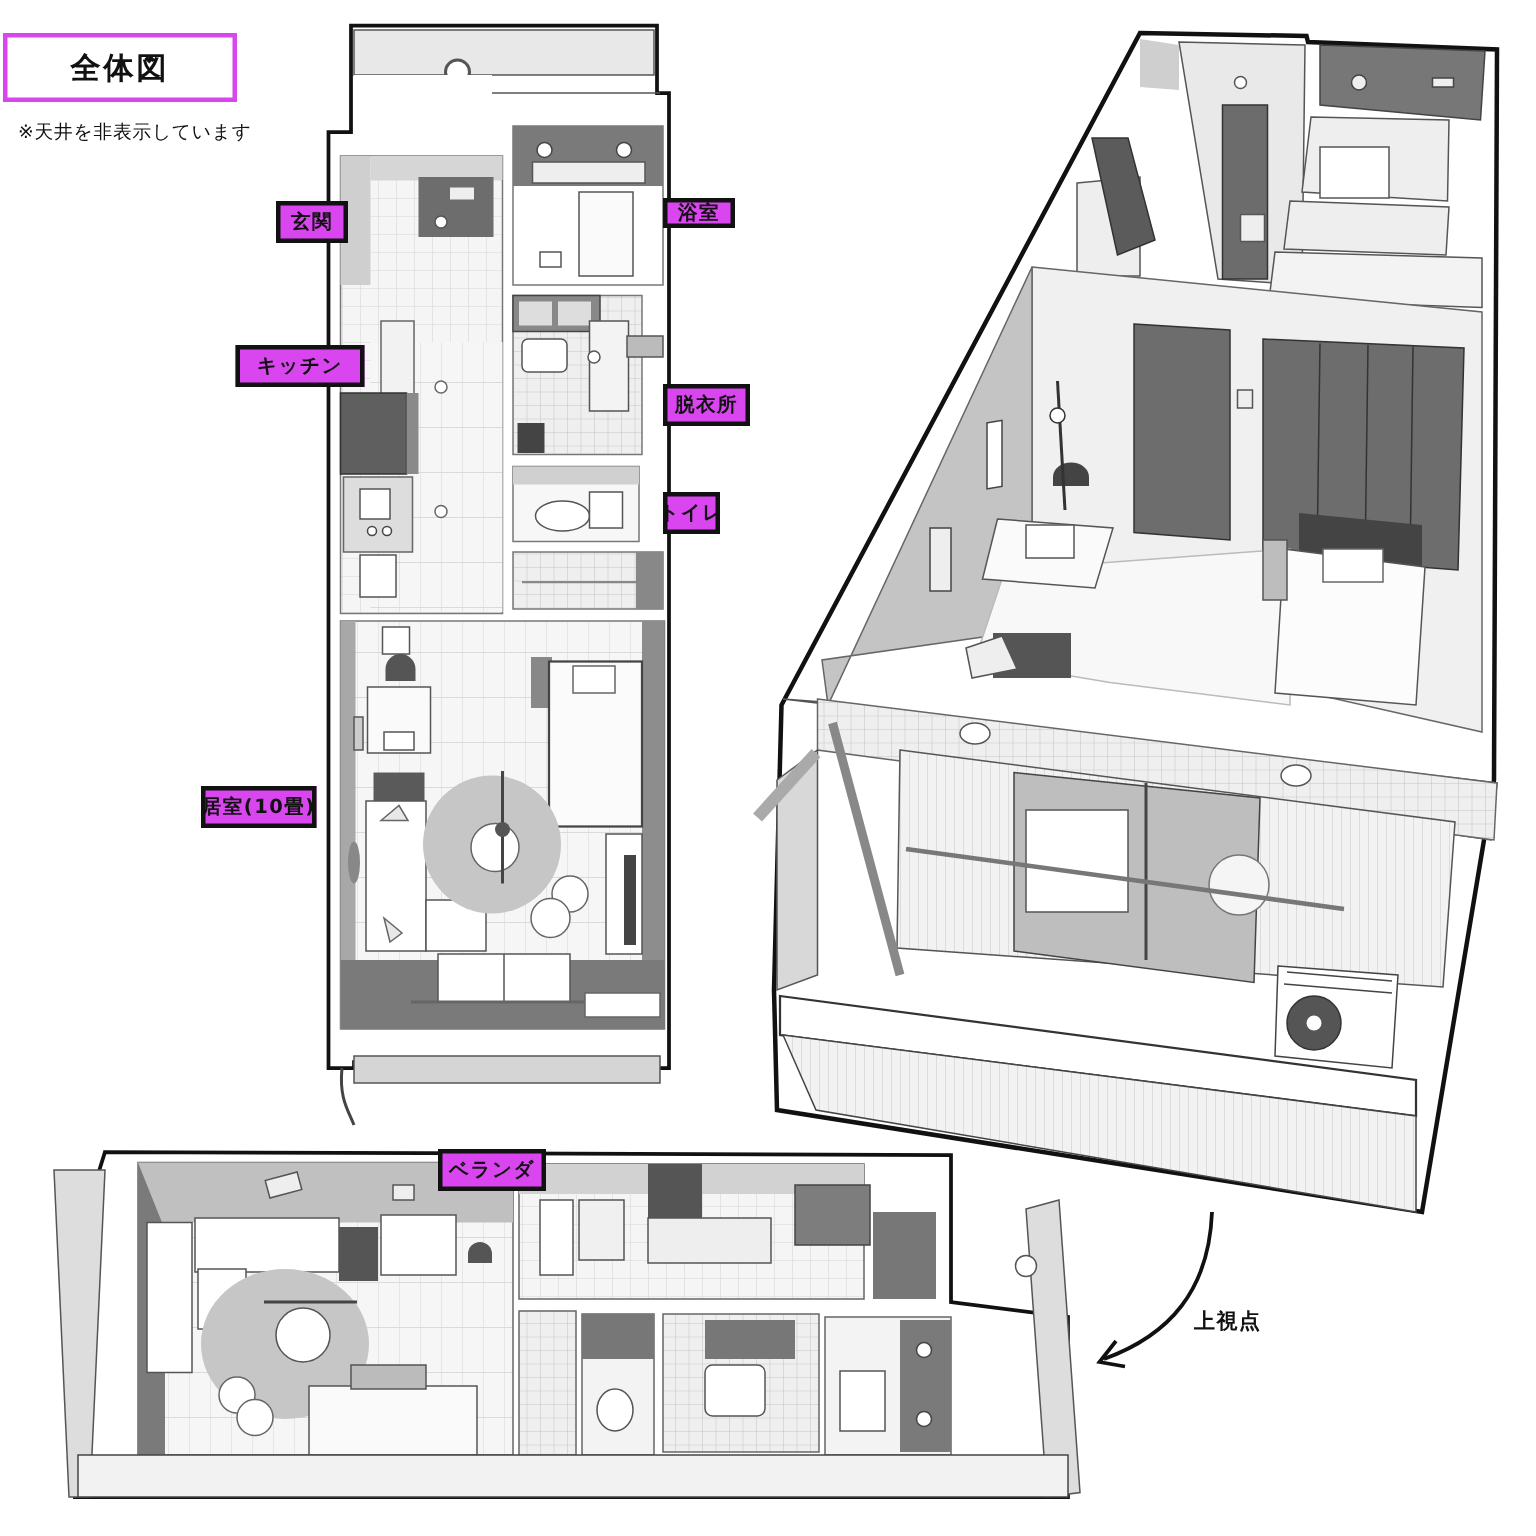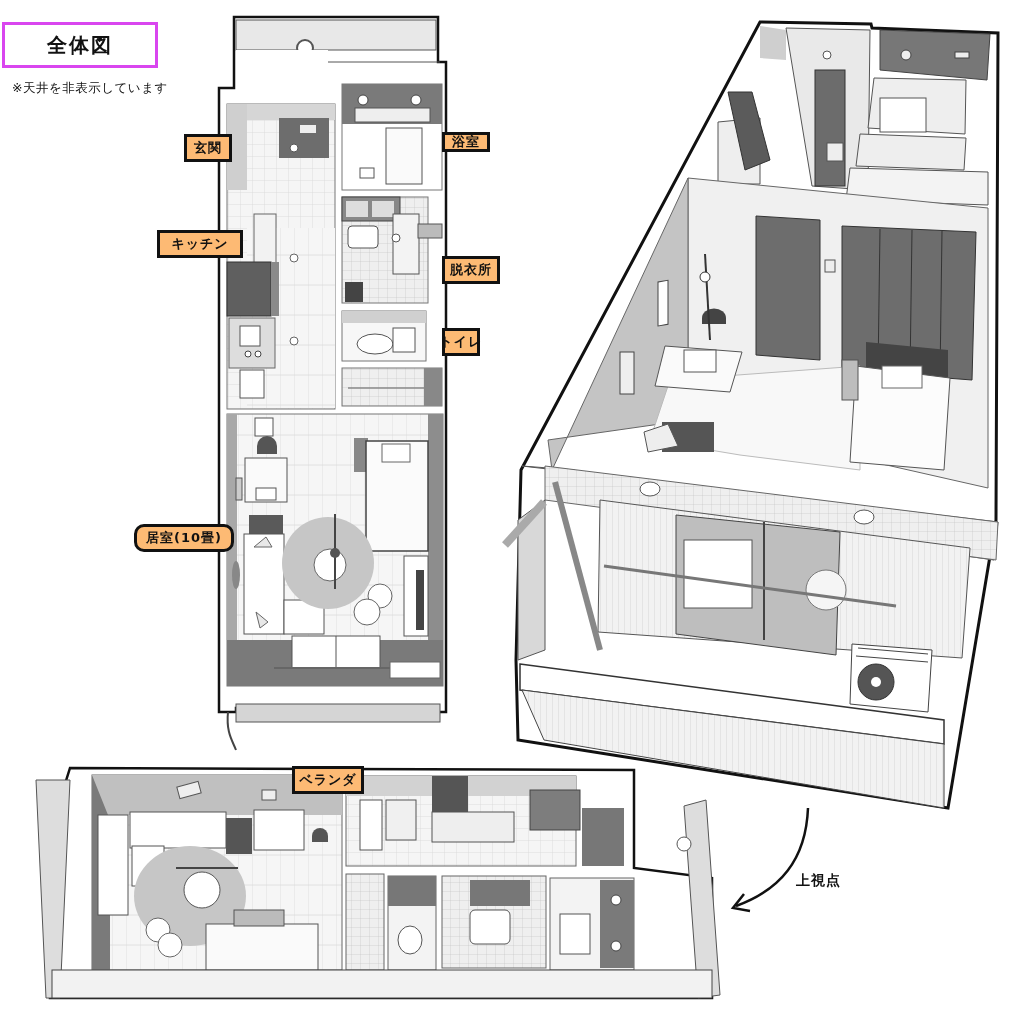--- a/index.html
+++ b/index.html
@@ -3,21 +3,21 @@
 <meta charset="utf-8">
 <style>
   html, body { margin:0; padding:0; background:#ffffff; }
   body { width:1024px; height:1024px; position:relative; overflow:hidden;
          font-family:"DejaVu Sans", sans-serif; color:#111; }
   .abs { position:absolute; }
   .title-box { left:2px; top:22px; width:156px; height:46px; border:3px solid #d946ef;
                box-sizing:border-box; display:flex; align-items:center; justify-content:center;
                font-size:20px; font-weight:bold; letter-spacing:2px; background:#fff; }
   .note { left:12px; top:80px; font-size:12.5px; font-weight:normal; letter-spacing:0.5px; }
-  .lbl { border:3px solid #111; background:#fdba74; box-sizing:border-box; font-weight:bold;
+  .lbl { border:3px solid #111; background:#d946ef; box-sizing:border-box; font-weight:bold;
          font-size:13px; display:flex; align-items:center; justify-content:center;
          letter-spacing:1px; white-space:nowrap; z-index:3; }
   .view-label { font-size:14px; font-weight:bold; letter-spacing:1px; }
   svg { position:absolute; left:0; top:0; }
 </style>
 </head>
 <body>
 
 <div class="abs title-box">
   <span>全体図</span>
@@ -149,21 +149,21 @@
 </div>
 <div class="abs lbl" style="left:442px;top:132px;width:48px;height:20px;">
   <span>浴室</span>
 </div>
 <div class="abs lbl" style="left:442px;top:256px;width:58px;height:28px;">
   <span>脱衣所</span>
 </div>
 <div class="abs lbl" style="left:442px;top:328px;width:38px;height:28px;">
   <span>トイレ</span>
 </div>
-<div class="abs lbl" style="left:134px;top:524px;width:100px;height:28px;border-radius:10px;">
+<div class="abs lbl" style="left:134px;top:524px;width:77px;height:28px;">
   <span>居室(10畳)</span>
 </div>
 <div class="abs lbl" style="left:292px;top:730px;width:72px;height:28px;margin-top:36px;">
   <span>ベランダ</span>
 </div>
 
 <svg width="1024" height="1024">
 
   <path d="M760 22 L871 24 L872 28 L998 33 L996 520 L948 808 L518 740 L516 660 L521 470 Z" fill="#fff" stroke="#111" stroke-width="3"></path>
 

